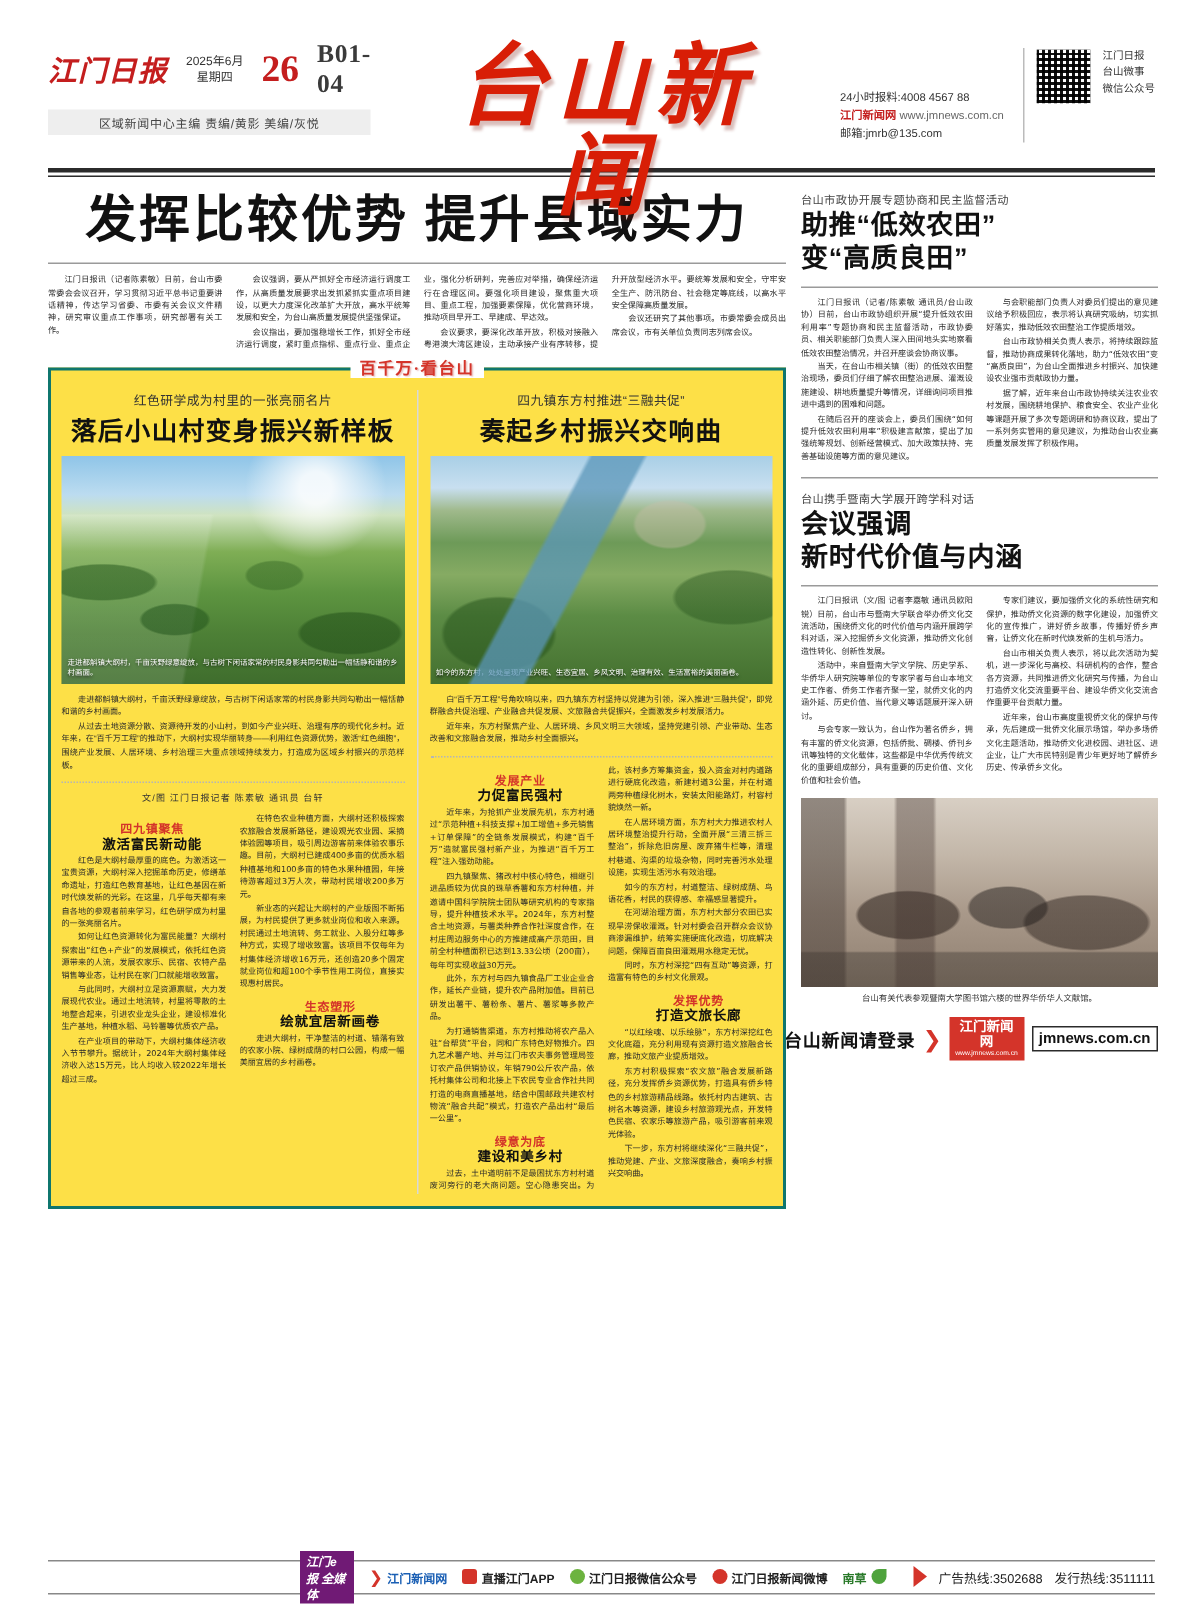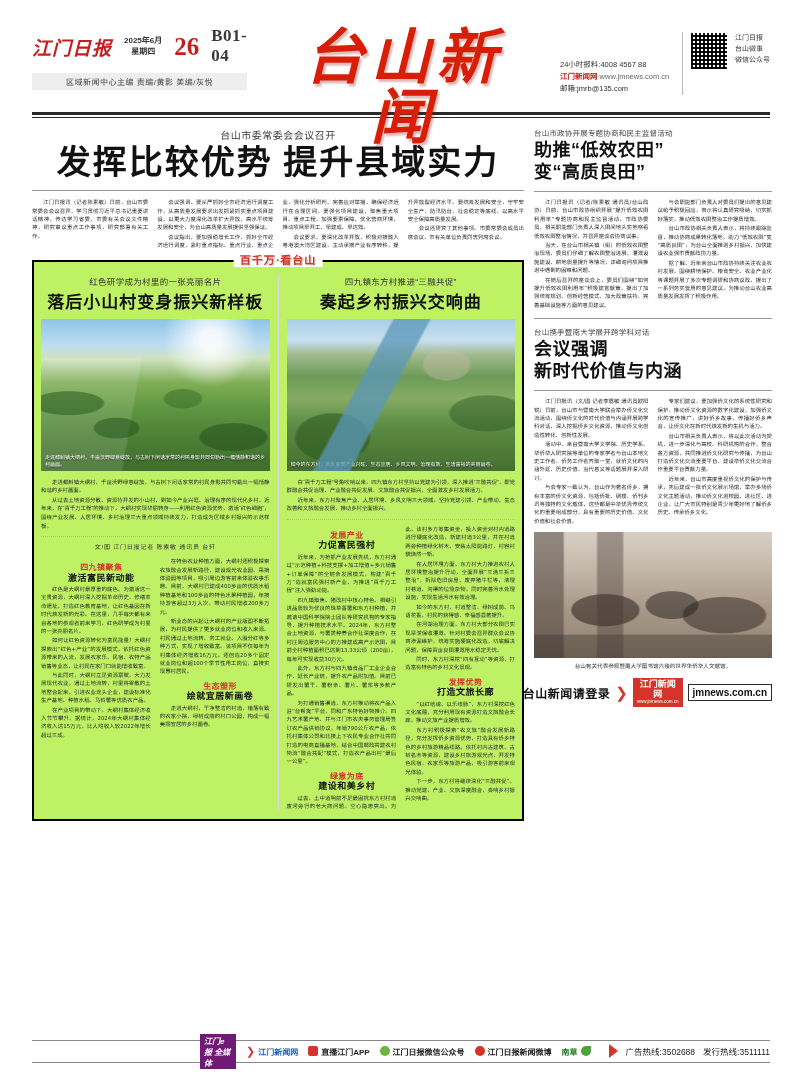--- a/index.html
+++ b/index.html
@@ -16,21 +16,21 @@
   
   .masthead { position: relative; height: 108px; padding: 26px 30px 0 32px; display: flex; align-items: flex-start; gap: 40px; }
   .mh-left { width: 215px; flex: none; }
   .mh-row { display: flex; align-items: center; gap: 6px; }
   .jm-logo {
     font-family: "Liberation Serif", "DejaVu Serif", serif;
     font-size: 19px; font-weight: bold; color: #c41e1e; letter-spacing: 1px;
     font-style: italic; white-space: nowrap;
   }
   .mh-sep { width: 1px; height: 26px; background: #b9b9b9; }
-  .mh-date { font-size: 8px; line-height: 11px; color: #333; text-align: center; white-space: nowrap; font-weight: bold; }
+  .mh-date { font-size: 8px; line-height: 11px; color: #333; text-align: center; white-space: nowrap; }
   .mh-day { font-size: 25px; font-weight: bold; color: #c41e1e; font-family: "Liberation Serif", serif; line-height: 1; }
   .mh-pages { font-size: 17px; font-weight: bold; color: #3a3a3a; font-family: "Liberation Serif", serif; letter-spacing: .5px; }
   .mh-credit {
     margin-top: 7px; background: #eeeeee; font-size: 8px; color: #444;
     padding: 3px 5px; text-align: center; letter-spacing: .5px; white-space: nowrap;
   }
   .mh-center { flex: 1; text-align: center; padding-top: 2px; position: relative; }
   .mh-title {
     font-family: "Liberation Serif", "DejaVu Serif", serif;
     font-size: 60px; font-weight: bold; color: #d81e06;
@@ -73,22 +73,22 @@
   .cols2 { column-count: 2; column-gap: 9px; }
   .txt {
     font-size: 5.4px; line-height: 8.4px; text-align: justify;
     color: #2a2a2a; text-indent: 11px; font-family: "DejaVu Sans", sans-serif;
   }
   .txt p { margin-bottom: 1px; }
   .lead-note { font-size: 5.4px; }
 
   
   .feature {
-    position: relative; margin-top: 10px; border: 2px solid #000000;
-    padding: 13px 7px 8px; background: #bef264;
+    position: relative; margin-top: 10px; border: 2px solid #0f766e;
+    padding: 13px 7px 8px; background: #fde047;
   }
   .feat-banner {
     position: absolute; top: -11px; left: 50%; transform: translateX(-50%);
     background: #fff; padding: 0 6px; display: flex; align-items: center; gap: 3px;
   }
   .feat-banner .bn-text {
     font-family: "Liberation Serif", serif; font-weight: bold; color: #d4342a;
     font-size: 11px; letter-spacing: 1px; white-space: nowrap;
     text-shadow: 1px 1px 1px rgba(180,40,30,.3);
   }
@@ -240,21 +240,20 @@
   </div>
 
   <div class="rule-thick"></div>
   <div class="rule-thin"></div>
 
   <div class="body-wrap">
 
     <div class="col-main">
 
       <div>
-        <div class="kicker">台山市委常委会会议召开</div>
         <div class="lead-head">发挥比较优势  提升县域实力</div>
         <div class="lead-rule"></div>
         <div class="cols4 txt lead-note">
           <p>江门日报讯（记者陈素敏）日前，台山市委常委会会议召开，学习贯彻习近平总书记重要讲话精神，传达学习省委、市委有关会议文件精神，研究审议重点工作事项，研究部署有关工作。</p>
           <p>会议强调，要从严抓好全市经济运行调度工作，从高质量发展要求出发抓紧抓实重点项目建设，以更大力度深化改革扩大开放，高水平统筹发展和安全，为台山高质量发展提供坚强保证。</p>
           <p>会议指出，要加强稳增长工作，抓好全市经济运行调度，紧盯重点指标、重点行业、重点企业，强化分析研判，完善应对举措，确保经济运行在合理区间。要强化项目建设，聚焦重大项目、重点工程，加强要素保障，优化营商环境，推动项目早开工、早建成、早达效。</p>
           <p>会议要求，要深化改革开放，积极对接融入粤港澳大湾区建设，主动承接产业有序转移，提升开放型经济水平。要统筹发展和安全，守牢安全生产、防汛防台、社会稳定等底线，以高水平安全保障高质量发展。</p>
           <p>会议还研究了其他事项。市委常委会成员出席会议，市有关单位负责同志列席会议。</p>
         </div>
       </div>

